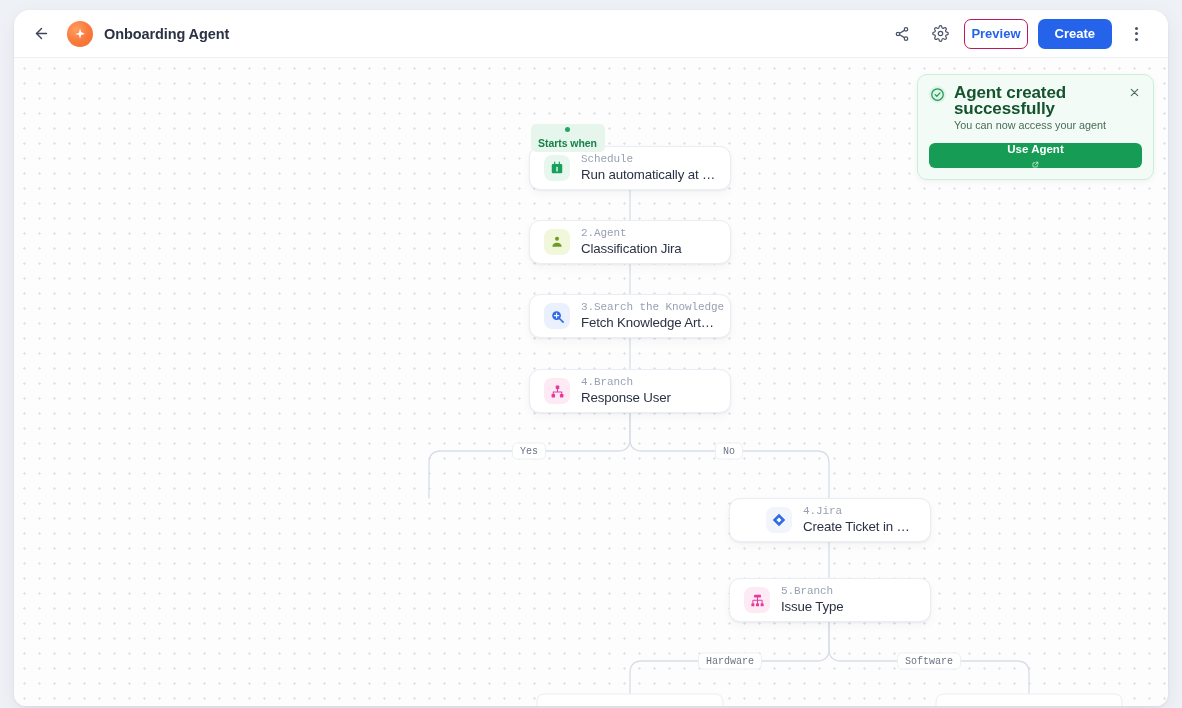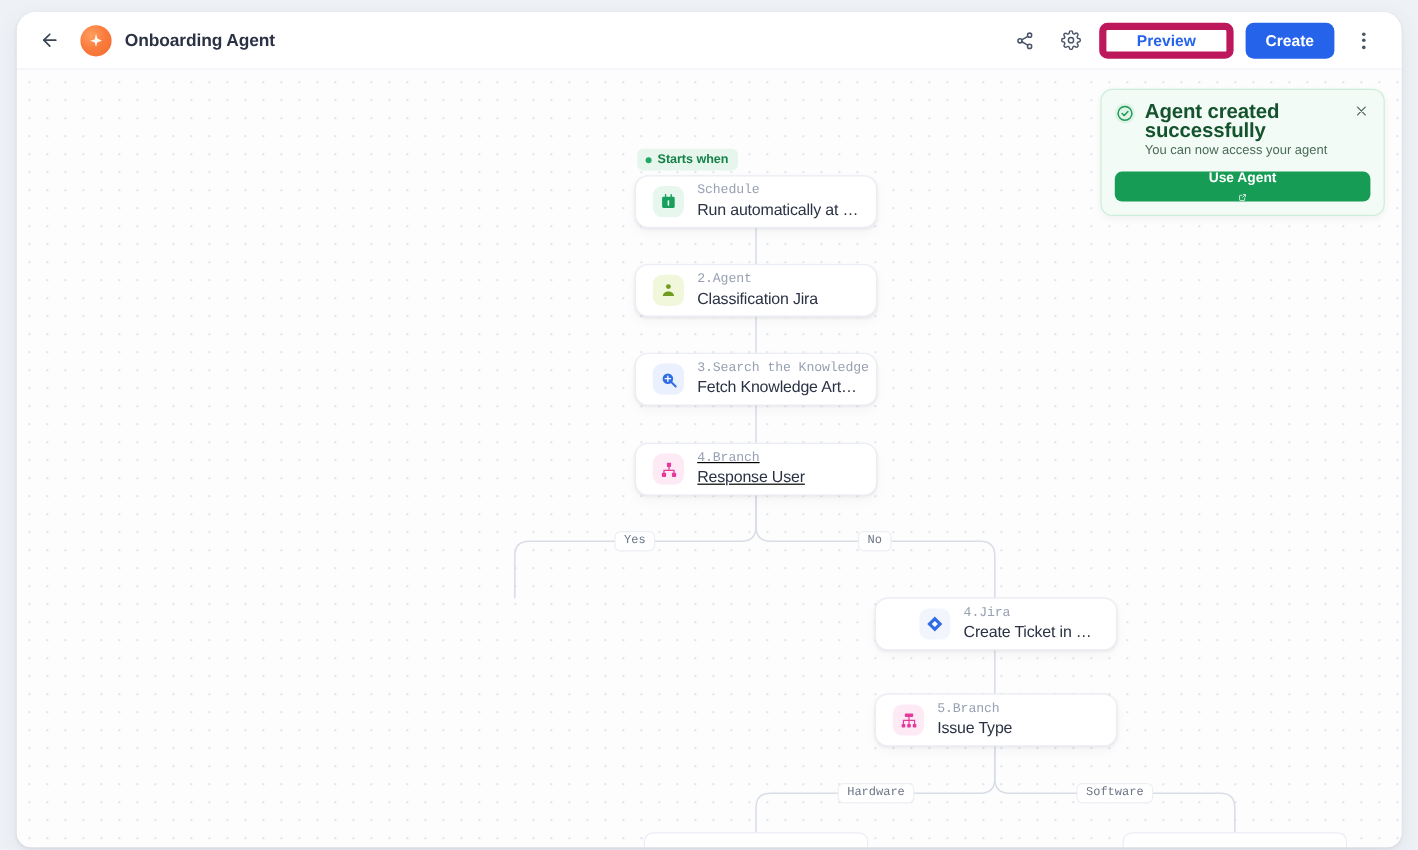--- a/index.html
+++ b/index.html
@@ -48,22 +48,22 @@
     font-size: 14.5px; font-weight: 700; color: #2b3244;
     letter-spacing: -0.1px;
   }
   .hdr-right { display: flex; align-items: center; gap: 10px; }
   .icon-btn {
     width: 28px; height: 28px; border-radius: 6px; cursor: pointer;
     display: flex; align-items: center; justify-content: center;
     color: #4a5468;
   }
   .btn-preview {
-    height: 30px; padding: 0 25px; border-radius: 7px;
-    border: 6px solid #be185d; background: #fff;
+    height: 30px; padding: 0 6px; border-radius: 7px;
+    border: 1px solid #be185d; background: #fff;
     color: #2563eb; font-size: 13px; font-weight: 600;
     display: flex; align-items: center; cursor: pointer;
     font-family: "Liberation Sans", sans-serif;
   }
   .btn-create {
     height: 30px; padding: 0 17px; border-radius: 7px;
     border: none; background: #2563eb; color: #fff;
     font-size: 13px; font-weight: 600;
     display: flex; align-items: center; cursor: pointer;
     font-family: "Liberation Sans", sans-serif;
@@ -112,20 +112,21 @@
     letter-spacing: -0.15px;
   }
 
   .starts-badge {
     position: absolute;
     display: inline-flex; align-items: center; gap: 5px;
     background: #e6f6ec; color: #16824a;
     border-radius: 5px; padding: 3px 8px 3px 7px;
     font-size: 10.5px; font-weight: 600; letter-spacing: -0.05px;
     z-index: 12;
+    flex-direction: column;
   }
   .starts-badge .dot { width: 5px; height: 5px; border-radius: 50%; background: #22a765; display: block; }
 
   .edge-label {
     position: absolute;
     background: #fff; border: 1px solid #eceff4;
     border-radius: 5px; padding: 2px 7px;
     font-family: "Liberation Mono", monospace;
     font-size: 10px; color: #6b7485;
     transform: translate(-50%, -50%);
@@ -277,21 +278,21 @@
           <path d="M10.5 7v7M7 10.5h7" stroke="#ffffff" stroke-width="1.8" stroke-linecap="round"></path>
           <path d="M15.6 15.6L21 21" stroke="#2f6ce5" stroke-width="2.6" stroke-linecap="round"></path>
         </svg>
       </div>
       <div class="node-text">
         <div class="node-kind">3.Search the Knowledge</div>
         <div class="node-name">Fetch Knowledge Articles</div>
       </div>
     </div>
 
-    <div class="node" style="left:515px; top:311px; width:202px; height:44px;text-decoration:underline;">
+    <div class="node" style="left:515px; top:311px; width:202px; height:44px;">
       <div class="node-icon" style="background:#fdeaf5;">
         <svg width="15" height="15" viewBox="0 0 24 24" fill="#e5399b">
           <rect x="9.2" y="2.5" width="5.6" height="5.6" rx="1"></rect>
           <rect x="2.5" y="15.9" width="5.6" height="5.6" rx="1"></rect>
           <rect x="15.9" y="15.9" width="5.6" height="5.6" rx="1"></rect>
           <path d="M12 8.1v3.2M5.3 15.9v-3.2h13.4v3.2M5.3 12.7h13.4" stroke="#e5399b" stroke-width="1.7" fill="none" stroke-linecap="round"></path>
         </svg>
       </div>
       <div class="node-text">
         <div class="node-kind">4.Branch</div>

